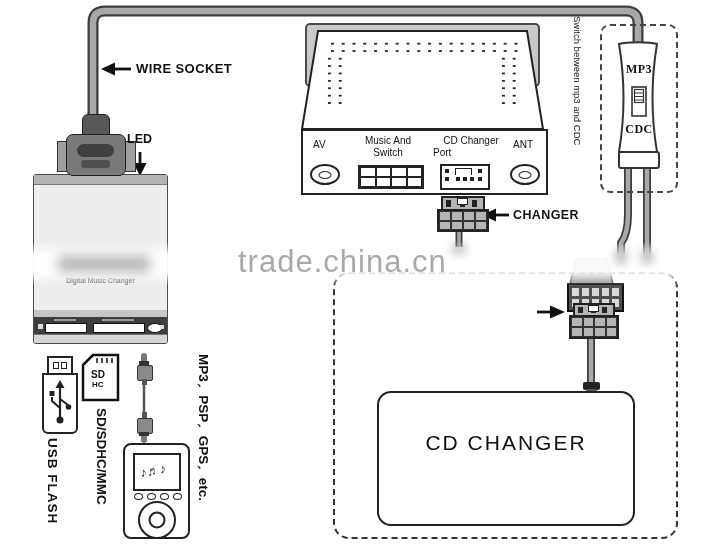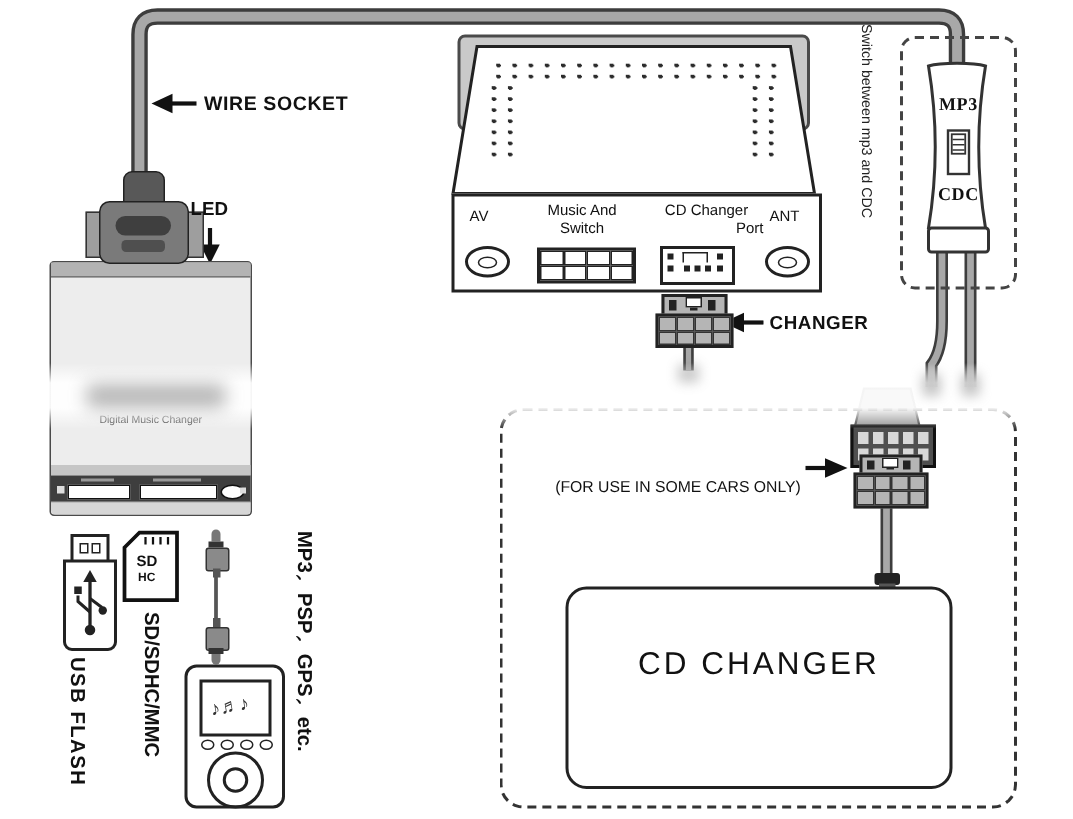--- a/index.html
+++ b/index.html
@@ -108,21 +108,21 @@
         <div></div>
         <div></div>
         <div></div>
         <div></div>
         <div></div>
         <div></div>
         <div></div>
     </div>
 
     <div class="lbl" style="left:130px;top:4px;width:76px;text-align:center;font-size:10px">CD Changer</div>
-    <div class="lbl" style="left:130px;top:16px;width:76px;text-align:right;font-size:10px">Port</div>
+    <div class="lbl" style="left:130px;top:16px;width:76px;text-align:left;font-size:10px">Port</div>
     <div class="abs" style="left:137px;top:33px;width:46px;height:22px;border:2px solid #222;background:#fff">
       <div class="sq" style="left:3px;top:3px"></div>
         <div class="sq" style="left:3px;top:11px"></div>
       <div class="abs" style="left:13px;top:2px;width:15px;height:6px;border:1.5px solid #222;border-bottom:none"></div>
       <div class="sq" style="left:14px;top:11px"></div>
         <div class="sq" style="left:21px;top:11px"></div>
         <div class="sq" style="left:28px;top:11px"></div>
       <div class="sq" style="left:36px;top:3px"></div>
         <div class="sq" style="left:36px;top:11px"></div>
     </div>
@@ -213,21 +213,20 @@
   <div class="abs" style="left:586px;top:389px;width:11px;height:5px;background:#555"></div>
 
   <div class="lbl b" style="left:617px;top:62px;width:44px;text-align:center;font-size:12px;font-family:'Liberation Serif',serif;letter-spacing:.5px">MP3</div>
   <div class="lbl b" style="left:617px;top:122px;width:44px;text-align:center;font-size:12px;font-family:'Liberation Serif',serif;letter-spacing:.5px">CDC</div>
   <div class="vtext" style="left:572px;top:16px;font-size:9.5px;color:#222">Switch between mp3 and CDC</div>
 
   <div class="abs" style="left:377px;top:391px;width:254px;height:131px;border:2px solid #222;border-radius:14px;background:#fff">
     <div class="lbl" style="left:0;top:38px;width:100%;text-align:center;font-size:21px;letter-spacing:2px">CD CHANGER</div>
   </div>
 
-  <div class="lbl" style="left:344px;top:319px;width:216px;text-align:center;font-size:10.5px">(FOR USE IN SOME CARS ONLY)</div>
 
   <div class="lbl b" style="left:136px;top:61px;font-size:13px;letter-spacing:.4px">WIRE SOCKET</div>
   <div class="lbl b" style="left:127px;top:132px;font-size:12.5px">LED</div>
   <div class="lbl b" style="left:513px;top:208px;font-size:12.5px;letter-spacing:.4px">CHANGER</div>
 
   <div class="abs" style="left:47px;top:356px;width:22px;height:17px;border:2px solid #222;background:#fff">
     <div class="abs" style="left:4px;top:4px;width:4px;height:5px;border:1.5px solid #222"></div>
     <div class="abs" style="left:12px;top:4px;width:4px;height:5px;border:1.5px solid #222"></div>
   </div>
   <div class="abs" style="left:42px;top:373px;width:32px;height:57px;border:2px solid #222;background:#fff;border-radius:0 0 6px 6px">
@@ -279,14 +278,15 @@
   <div class="vtext b" style="left:45px;top:438px;font-size:13.5px;letter-spacing:1px">USB FLASH</div>
   <div class="vtext b" style="left:94px;top:408px;font-size:13.5px">SD/SDHC/MMC</div>
   <div class="vtext b" style="left:196px;top:354px;font-size:13.5px">MP3、PSP、GPS、etc.</div>
 
   <div class="abs" style="left:0;top:242px;width:715px;height:44px;z-index:8;
        background:linear-gradient(180deg,rgba(255,255,255,0) 0%,rgba(255,255,255,.95) 30%,rgba(255,255,255,.95) 68%,rgba(255,255,255,0) 100%)"></div>
   <div class="smudge" style="left:58px;top:256px;width:92px;height:16px;background:#6f6f6f;opacity:.5;z-index:9"></div>
   <div class="smudge" style="left:615px;top:249px;width:12px;height:15px;background:#8a8a8a;opacity:.5;z-index:9;filter:blur(4px)"></div>
   <div class="smudge" style="left:641px;top:249px;width:12px;height:15px;background:#8a8a8a;opacity:.5;z-index:9;filter:blur(4px)"></div>
   <div class="smudge" style="left:452px;top:243px;width:14px;height:12px;background:#8a8a8a;opacity:.45;z-index:9;filter:blur(4px)"></div>
+  <div class="lbl" style="left:238px;top:244px;font-size:31px;color:#a9a9a9;letter-spacing:1px;z-index:10">trade.china.cn</div>
 
 </div>
 
 </body></html>

